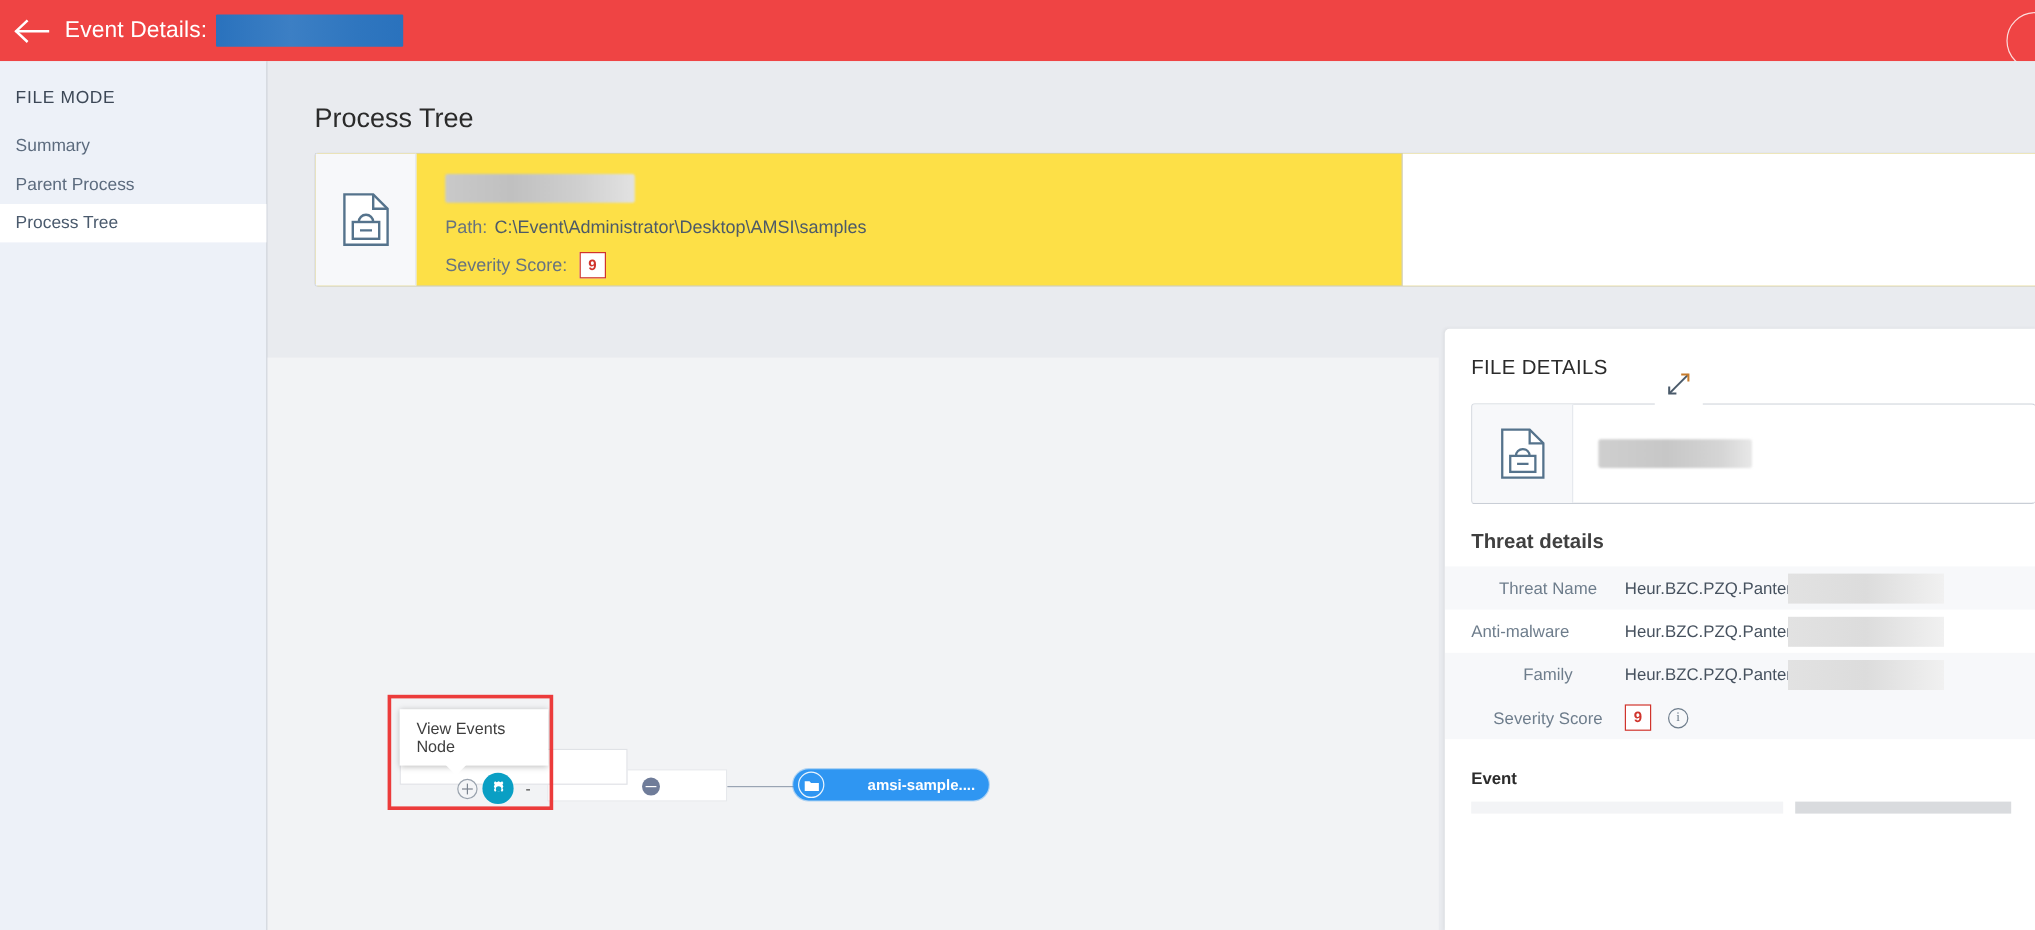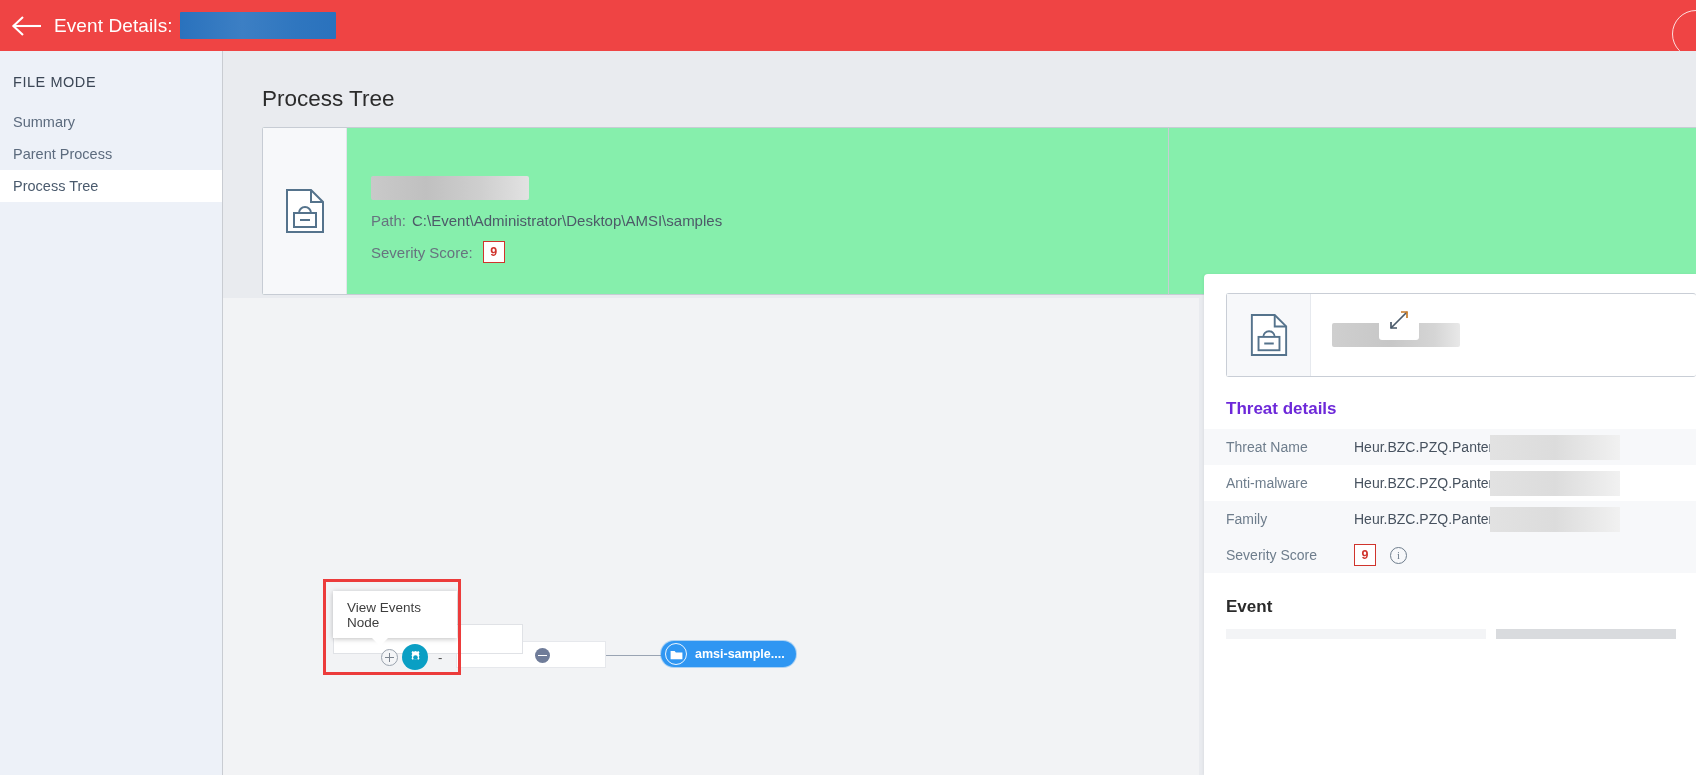--- a/index.html
+++ b/index.html
@@ -95,27 +95,26 @@
   .page-title {
     position: absolute; left: 39px; top: 35px;
     font-size: 22.5px;
     color: #2b2b2b;
     font-weight: 400;
   }
 
   
   .summary-card {
     position: absolute; left: 39px; top: 76px;
-    width: 1434px; height: 168px;
-    background: #86efac;
+    width: 1434px; height: 112px;
+    background: #fde047;
     border: 1px solid #c7ccd4;
     border-right: none;
     border-radius: 3px 0 0 3px;
     display: flex;
-    align-items: center;
   }
   .summary-icon-cell {
     width: 84px; height: 100%;
     background: #f7f8fa;
     border-right: 1px solid #e3e6eb;
     display: flex; align-items: center; justify-content: center;
   }
   .summary-body {
     flex: 0 0 auto;
     width: 821px;
@@ -331,20 +330,21 @@
     position: absolute; left: 438px; top: 343px;
     height: 26px;
     min-width: 115px;
     background: #2f96f2;
     border-radius: 13px;
     display: flex; align-items: center;
     padding-left: 4px; padding-right: 11px;
     box-shadow: 0 0 0 1px rgba(47,150,242,.35);
     cursor: pointer;
     z-index: 5;
+    gap: 28px;
   }
   .node-blue .folder-circle {
     width: 22px; height: 22px;
     border: 1.4px solid rgba(255,255,255,.9);
     border-radius: 50%;
     display: flex; align-items: center; justify-content: center;
     flex: 0 0 auto;
   }
   .node-blue .node-label {
     color: #ffffff;
@@ -389,32 +389,32 @@
   .file-card-name {
     width: 128px; height: 24px;
     margin-left: 21px;
     background: linear-gradient(90deg,#cfcfcf 0%, #c7c7c7 45%, #d5d5d5 80%, #e8e8e8 100%);
     filter: blur(0.7px);
     border-radius: 2px;
   }
 
   .section-title {
     font-size: 17px;
-    color: #6d28d9;
+    color: #404040;
     padding: 22px 0 0 22px;
     font-weight: 700;
   }
   .kv-table { margin-top: 10px; }
   .kv-row {
     display: flex; align-items: center;
     height: 36px;
     padding-left: 22px;
     font-size: 14px;
   }
-  .kv-row.alt { background: #f7f8fa; }
+  .kv-row.alt { background: #f7f8fa; text-align: center; }
   .kv-key {
     width: 128px;
     color: #6e7d8c;
     flex: 0 0 auto;
   }
   .kv-val {
     color: #47525f;
     white-space: nowrap;
     position: relative;
     flex: 1 1 auto;
@@ -441,21 +441,21 @@
     border: 1.3px solid #6e7d8c;
     border-radius: 50%;
     color: #6e7d8c;
     font-size: 11px;
     display: inline-flex; align-items: center; justify-content: center;
     margin-left: 14px;
     font-family: "Liberation Serif", serif;
     cursor: pointer;
   }
   .event-title {
-    font-size: 17px;
+    font-size: 14px;
     color: #2b2b2b;
     padding: 24px 0 0 22px;
     font-weight: 700;
   }
   .event-row-stub {
     margin: 12px 0 0 22px;
     display: flex;
   }
   .event-row-stub .a { width: 260px; height: 10px; background:#f3f4f6; }
   .event-row-stub .b { width: 180px; height: 10px; background:#d9dbde; margin-left: 10px; }
@@ -575,20 +575,21 @@
     <div class="expand-btn">
       <svg width="22" height="22" viewBox="0 0 22 22" aria-hidden="true">
         <line x1="3" y1="19" x2="19" y2="3" stroke="#4a5a6a" stroke-width="1.7"></line>
         <polyline points="3,13 3,19 9,19" fill="none" stroke="#4a5a6a" stroke-width="1.7"></polyline>
         <polyline points="13,3 19,3 19,9" fill="none" stroke="#c77b2a" stroke-width="1.7"></polyline>
       </svg>
     </div>
   </div>
 
   <div class="details-panel">
+    <div class="details-title">FILE DETAILS</div>
 
     <div class="file-card">
       <div class="file-card-icon">
         <svg width="40" height="44" viewBox="0 0 42 46" aria-hidden="true">
           <path d="M3 2 h24 l12 12 v30 h-36 z" fill="#ffffff" stroke="#55738c" stroke-width="2"></path>
           <path d="M27 2 v12 h12" fill="none" stroke="#55738c" stroke-width="2"></path>
           <rect x="10" y="25" width="22" height="14" fill="none" stroke="#55738c" stroke-width="2"></rect>
           <path d="M15 25 a6 6 0 0 1 12 0" fill="none" stroke="#55738c" stroke-width="2"></path>
           <line x1="16" y1="32" x2="26" y2="32" stroke="#55738c" stroke-width="2"></line>
         </svg>

